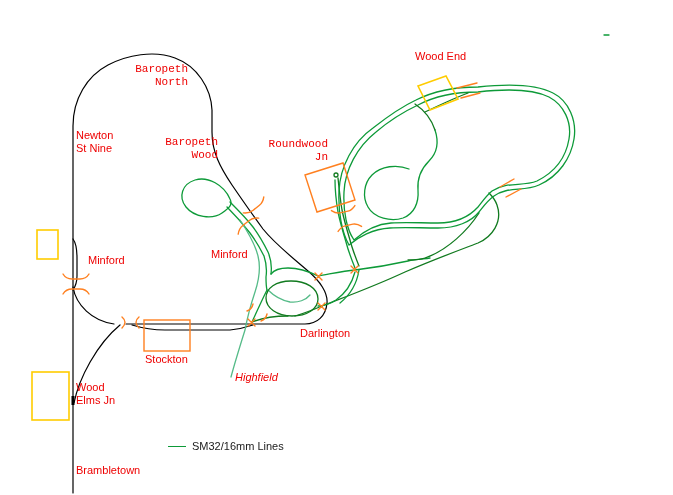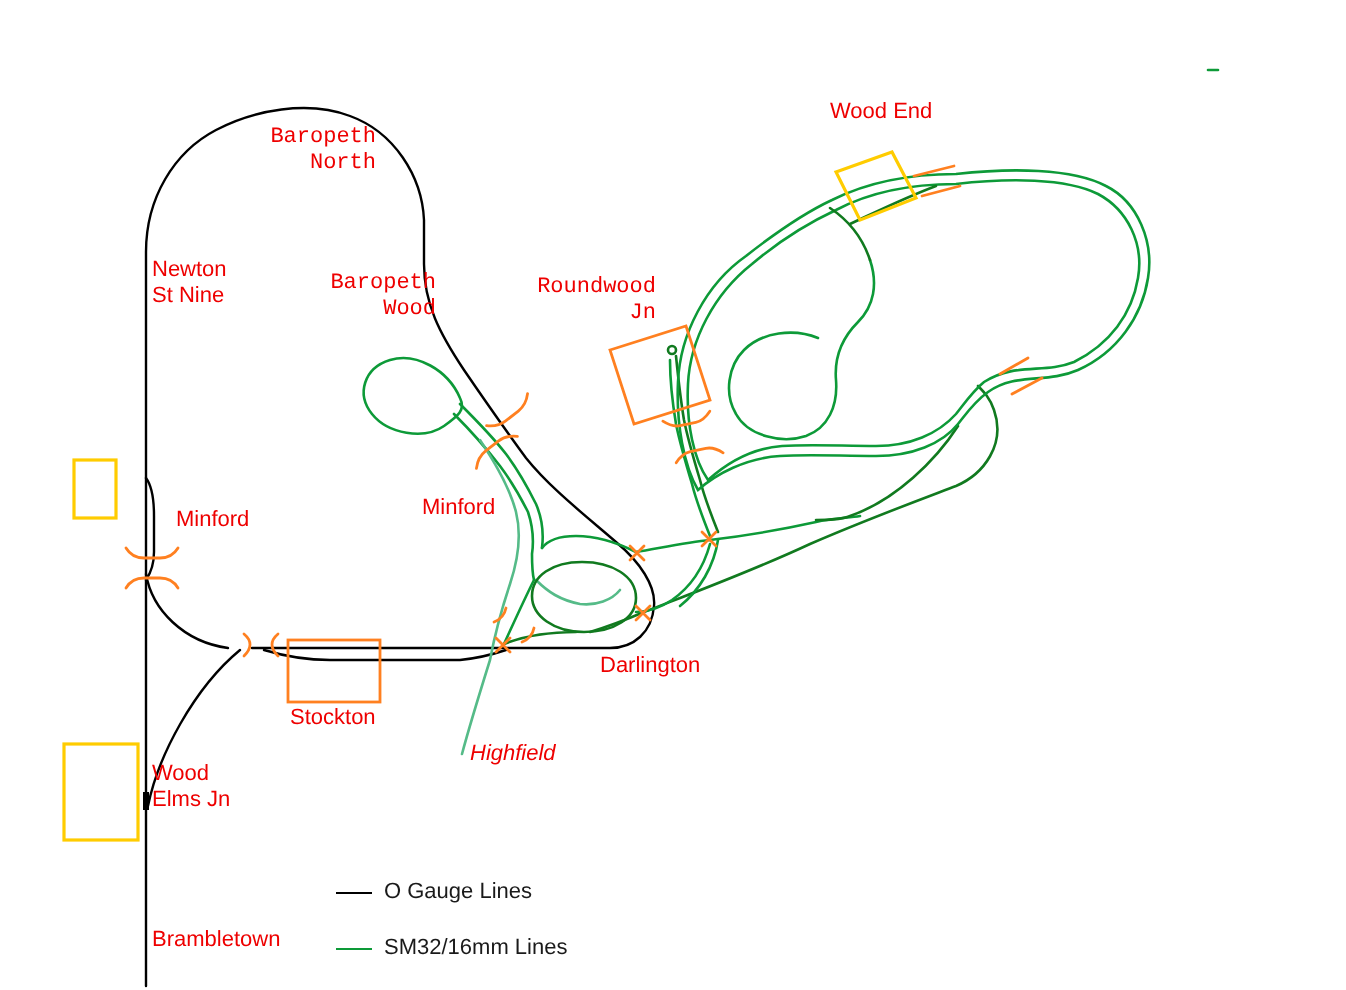--- a/index.html
+++ b/index.html
@@ -191,22 +191,18 @@
   <div class="station" style="left:76px;top:381px;">
     <div>Wood</div>
     <div>Elms Jn</div>
   </div>
   <div class="station" style="left:76px;top:464px;">
     <div>Brambletown</div>
   </div>
 
   <div class="legend">
     <div class="legend-row">
-      <span class="legend-swatch swatch-og"></span>
-      <span class="legend-label">O Gauge Lines</span>
-    </div>
-    <div class="legend-row">
       <span class="legend-swatch swatch-sm32"></span>
       <span class="legend-label">SM32/16mm Lines</span>
     </div>
   </div>
 
 </div>
 
 </body></html>

